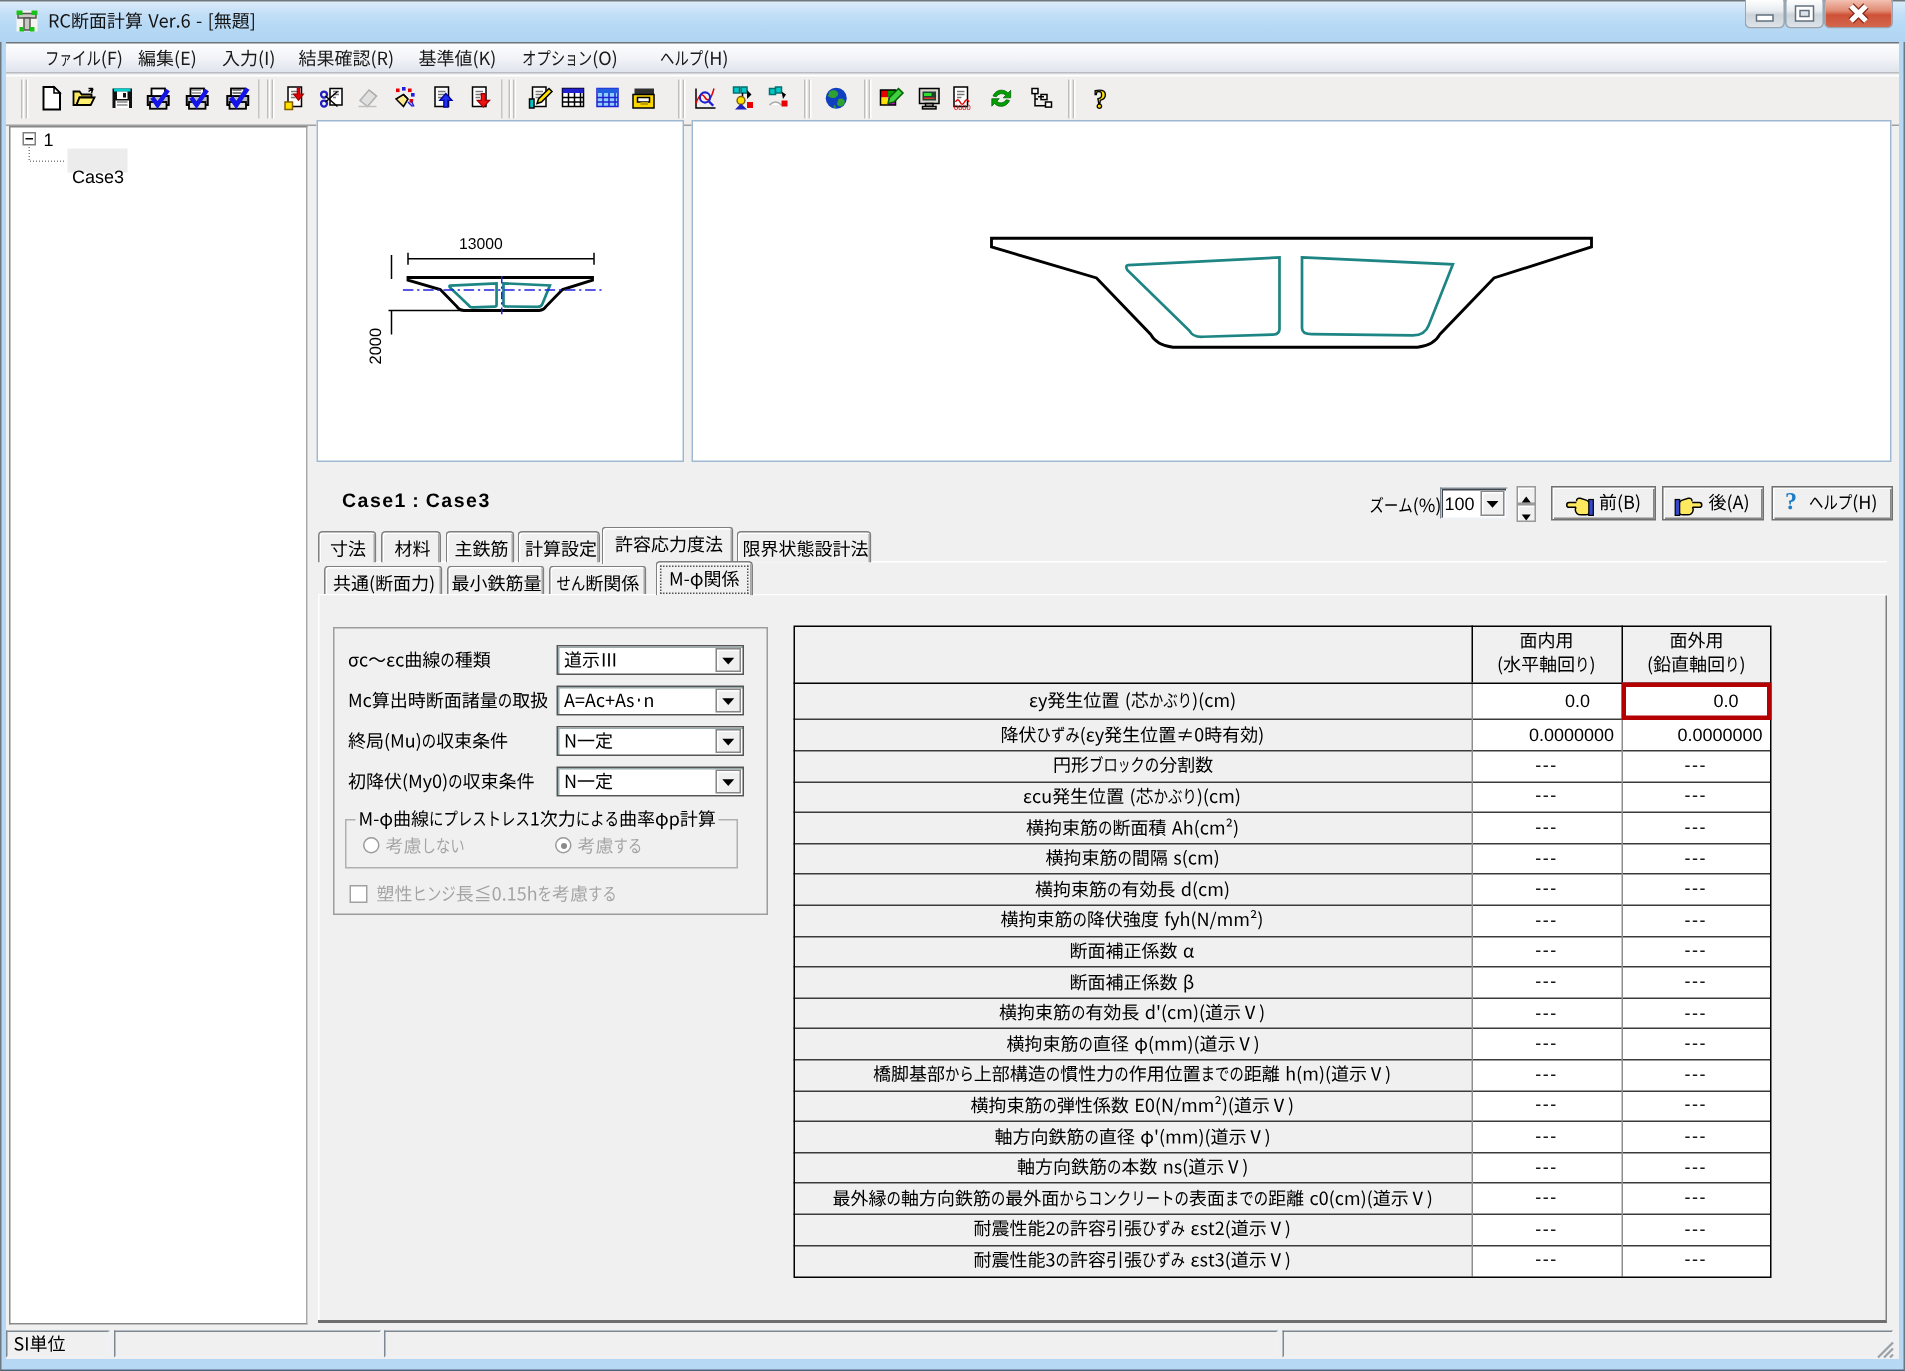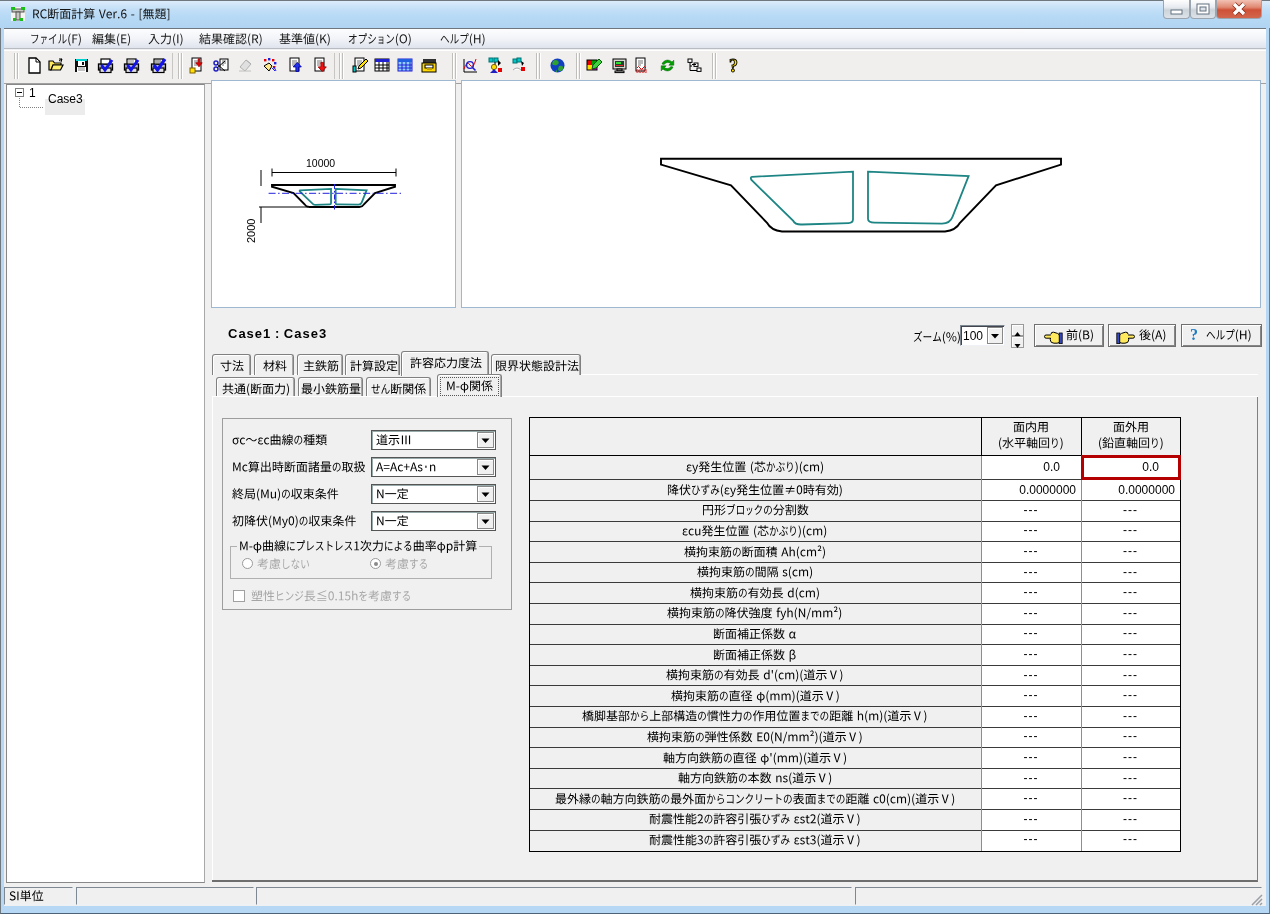--- a/index.html
+++ b/index.html
@@ -531,21 +531,21 @@
     <div class="ab " style="left:727px;top:57px;width:17px;height:17px;"><svg width="17" height="17" viewBox="0 0 17 17">
         <text x="2" y="15" font-size="18" font-weight="bold" font-family="Liberation Serif" fill="#ffe000" stroke="#000" stroke-width="0.9">?</text>
       </svg></div>
     <div class="ab " style="left:6px;top:84px;width:199px;height:799px;background:#fff;border:1px solid #888;border-right-color:#a8a8a8;"></div>
     <div class="ab " style="left:15px;top:88px;width:9px;height:9px;background:#fff;border:1px solid #808080;"></div>
     <div class="ab " style="left:17px;top:92px;width:5px;height:1px;background:#000;"></div>
     <div class="ab " style="left:29px;top:86px;font-size:12px;color:#000;">1</div>
     <div class="ab " style="left:19px;top:98px;width:1px;height:10px;background-image:repeating-linear-gradient(180deg,#808080 0 1px,transparent 1px 2px);"></div>
     <div class="ab " style="left:20px;top:107px;width:24px;height:1px;background-image:repeating-linear-gradient(90deg,#808080 0 1px,transparent 1px 2px);"></div>
     <div class="ab " style="left:45px;top:99px;width:40px;height:16px;background:#ececec;"></div>
-    <div class="ab " style="left:48px;top:92px;font-size:12px;color:#000;">Case3</div>
+    <div class="ab " style="left:48px;top:111px;font-size:12px;color:#000;">Case3</div>
     <div class="ab " style="left:211px;top:80px;width:245px;height:228px;background:#fff;border:1px solid #9fb8d2;"></div>
     <div class="ab " style="left:461px;top:80px;width:800px;height:228px;background:#fff;border:1px solid #9fb8d2;"></div>
     <svg class="ab" style="left:461px;top:80px" width="800" height="228">
       <g transform="translate(200,78.8)">
         <g fill="none" stroke="#000" stroke-width="1.9" vector-effect="non-scaling-stroke">
           <path vector-effect="non-scaling-stroke" d="M0,0 H400 V5.8 L335,26.5 L299,64 Q295,71.5 284,72.7 L121,72.7 Q110,71.5 106,64 L70,26.5 L0,5.8 Z"></path>
         </g>
         <g fill="none" stroke="#1d8584" stroke-width="1.8">
           <path vector-effect="non-scaling-stroke" d="M91,18 L192,12.8 L192,60.5 Q192,64.1 187.5,64.25 L141,65.7 Q134,66 132,61.7 L90.5,21.2 Q89,18.1 91,18 Z"></path>
           <path vector-effect="non-scaling-stroke" d="M207,12.8 L307.6,17.4 L291.5,58 Q289,64.6 281,64.8 L213.5,63.9 Q207,63.9 207,60 Z"></path>
@@ -564,21 +564,21 @@
       </g>
       <g stroke="#000" fill="none">
         <path d="M61,92.5 H185 M61,88.5 V96.5 M185,88.5 V96.5 M50,90 V106"></path>
         <path d="M48,127 H97 M50,127 V143"></path>
       </g>
       <g stroke="#2222dd" fill="none">
         <path d="M57.6,113.3 H190" stroke-dasharray="7 2.5 1.5 2.5"></path>
         <path d="M123.5,104 V129.5" stroke-dasharray="5 2 1.5 2"></path>
       </g>
     </svg>
-    <div class="ab " style="left:306px;top:156.5px;font-size:10.5px;color:#000;">10000</div>
+    <div class="ab " style="left:306px;top:156.5px;font-size:10.5px;color:#000;">13000</div>
     <div class="ab " style="left:244px;top:199px;width:14px;height:44px;font-size:11px;color:#000;">
       <span style="position:absolute;left:1px;top:44px;transform:rotate(-90deg);transform-origin:0 0;white-space:nowrap;">2000</span>
     </div>
     <div class="ab " style="left:228px;top:326px;font-size:13px;font-weight:bold;color:#000;letter-spacing:1px;">Case1 : Case3</div>
     <div class="ab " style="left:913px;top:330px;"><svg class="jt" width="48" height="16" viewBox="0 0 48 16" style="vertical-align:top;">
         <g fill="#000" transform="translate(0 11.3) scale(0.0120 -0.0120)">
           <use href="#g45" transform="translate(0 0) scale(0.80 1)"></use>
           <use href="#g46" transform="translate(800 0) scale(0.80 1)"></use>
           <use href="#g47" transform="translate(1600 0) scale(0.80 1)"></use>
           <use href="#g20" x="2400"></use>

